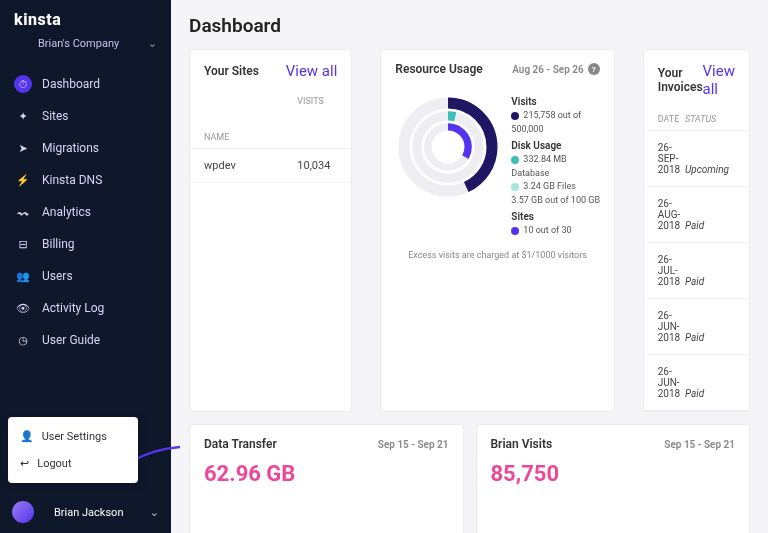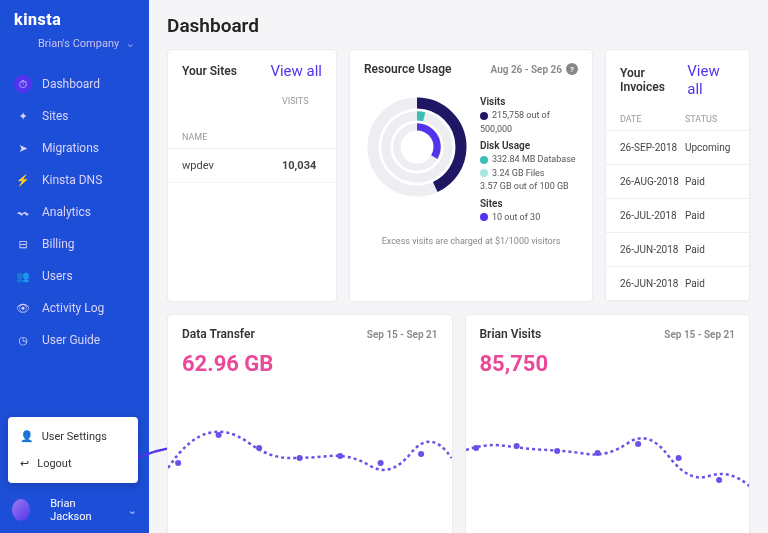--- a/index.html
+++ b/index.html
@@ -1,57 +1,57 @@
 <!DOCTYPE html>
 <html><head>
 <meta charset="utf-8">
 <style>
 * { box-sizing: border-box; margin: 0; padding: 0; }
 body { font-family: -apple-system, BlinkMacSystemFont, 'Segoe UI', Roboto, sans-serif; font-size: 12px; color: #333; background: #f5f5f7; width: 768px; height: 533px; overflow: hidden; }
 .layout { display: flex; height: 533px; }
-.sidebar { width: 149px; background: #1d4ed8; color: #fff; display: flex; flex-direction: column; position: relative; }
+.sidebar { width: 171px; background: #0f172a; color: #fff; display: flex; flex-direction: column; position: relative; }
 .brand { padding: 10px 14px 4px; font-weight: 800; font-size: 16px; letter-spacing: 0.5px; }
 .company-row { padding: 4px 14px 12px; font-size: 11px; color: #c9c3ef; display:flex; align-items:center; justify-content:flex-end; cursor:pointer;margin-left:24px;}
 .nav { padding-top: 6px; }
 .nav-item { display:flex; align-items:center; gap:10px; padding:7px 14px; font-size:12px; color:#d9d4f7; cursor:pointer; }
 .nav-item.active .icon-wrap { background:#5333ed; border-radius:50%; }
 .icon-wrap { width:18px; height:18px; display:inline-flex; align-items:center; justify-content:center; font-size:11px;}
 .popup { position:absolute; left:8px; bottom:50px; width:130px; background:#fff; color:#333; border-radius:4px; box-shadow:0 2px 10px rgba(0,0,0,.2); padding:6px 0; z-index:10;}
 .popup-item { display:flex; align-items:center; gap:8px; padding:7px 12px; font-size:11px; cursor:pointer;}
 .user-row { margin-top:auto; padding:10px 12px; display:flex; align-items:center; gap:20px; font-size:11px; cursor:pointer;}
 .avatar { width:22px; height:22px; border-radius:50%; background:linear-gradient(135deg,#9b7cf0,#5333ed); }
 .chev { margin-left:auto; font-size:11px; opacity:.7;}
 .arrow { position:absolute; left:126px; bottom:66px; width:56px; height:22px; }
 
 .main { flex:1; padding:14px 18px 0 18px; overflow:hidden; }
 .title { font-size:19px; font-weight:600; margin-bottom:12px; color:#222;}
-.row1 { display:flex; gap:12px; margin-bottom:12px; }
+.row1 { display:flex; gap:28px; margin-bottom:12px; }
 .card { background:#fff; border-radius:4px; border:1px solid #ebebef; }
 .card-head { display:flex; justify-content:space-between; align-items:center; padding:12px 14px 10px; font-size:12px; font-weight:600; color:#333;}
 .link { color:#5333ed; font-size:15px; font-weight:400; cursor:pointer;}
 .card-sites { width:170px; }
 .tbl-head { display:flex; padding:6px 14px; font-size:9px; color:#999; border-bottom:1px solid #f0f0f2; text-transform:uppercase;}
 .th-name{flex:1;margin-top:36px;} .th-visits{width:40px;}
 .tbl-row { display:flex; padding:10px 14px; font-size:11px; color:#444; border-bottom:1px solid #f5f5f7;}
-.td-name{flex:1;} .td-visits{width:40px;font-weight:bold;}
+.td-name{flex:1;} .td-visits{width:40px;}
 
 .card-resource { width:244px; }
 .date-range { font-size:10px; color:#888; display:flex; align-items:center; gap:4px;}
 .q-icon{width:12px;height:12px;border-radius:50%;background:#888;color:#fff;display:inline-flex;align-items:center;justify-content:center;font-size:8px;}
 .resource-body { display:flex; padding:6px 12px 8px; gap:8px;}
 .donut { width:110px; height:120px; position:relative; }
 .legend { flex:1; font-size:9px; color:#555; line-height:1.5;}
 .legend .lbl { font-weight:600; font-size:10px; color:#333; margin-top:2px;}
 .dot{display:inline-block;width:8px;height:8px;border-radius:50%;margin-right:4px;vertical-align:middle;}
 .note { font-size:9px; color:#888; text-align:center; padding:4px 0 10px;}
 
 .card-inv { flex:1; }
 .inv-head { display:flex; padding:6px 14px; font-size:9px; color:#999; border-bottom:1px solid #f0f0f2; text-transform:uppercase;}
 .inv-row { display:flex; padding:11px 14px; font-size:10px; color:#444; border-bottom:1px solid #f0f0f2;align-items:flex-end;}
-.col-date{flex:1;} .col-status{width:50px;}
+.col-date{flex:1;} .col-status{width:50px;font-style:italic;}
 
 .row2 { display:flex; gap:12px; }
 .card-chart { flex:1; height:225px; position:relative; overflow:hidden;}
 .metric { font-size:22px; font-weight:700; color:#ec4899; padding:0 14px 4px;}
 .chart-area { position:absolute; left:0; right:0; bottom:0; height:130px;}
 .chart-area svg { width:100%; height:100px; display:block;}
 </style>
 </head>
 <body>
 

